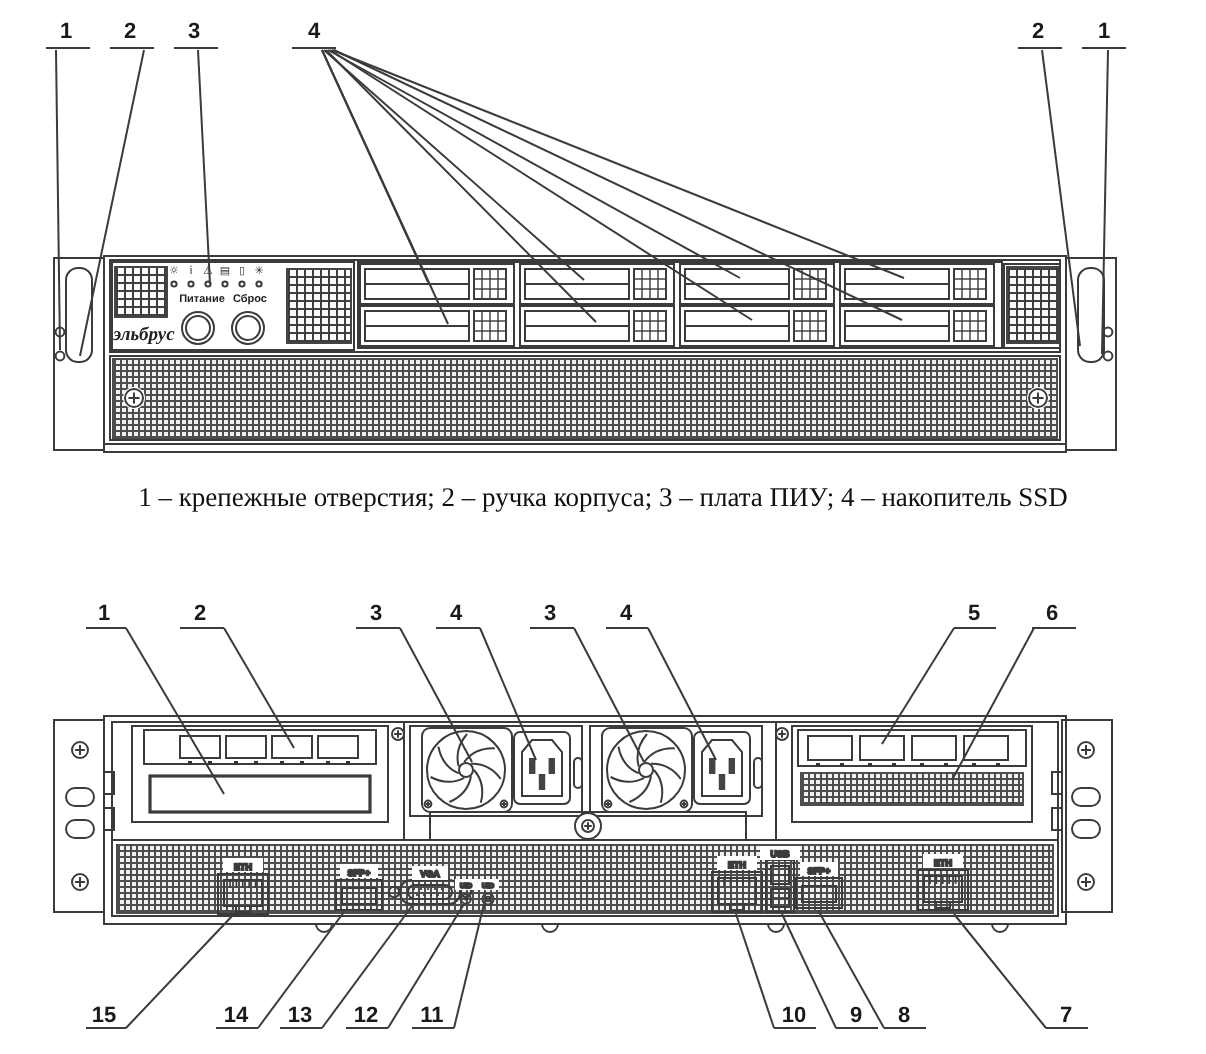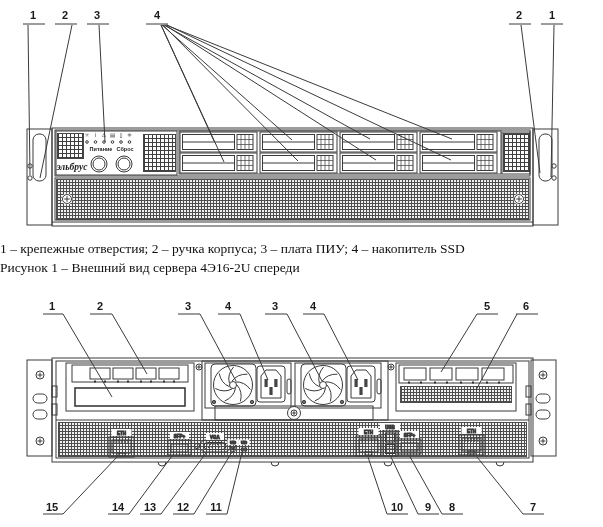--- a/index.html
+++ b/index.html
@@ -6,21 +6,21 @@
   .page{position:relative;width:603px;height:527px;background:#fff;overflow:hidden;
         font-family:"Liberation Sans",sans-serif;}
   .page svg{position:absolute;left:0;top:0;z-index:2;}
   .mesh,.grid{position:absolute;z-index:1;box-sizing:border-box;}
   .mesh{background-color:#f1f1f1;border:1px solid #4d4d4d;
     background-image:repeating-linear-gradient(0deg,#4d4d4d 0,#4d4d4d 1px,transparent 1px,transparent 3px),
                      repeating-linear-gradient(90deg,#4d4d4d 0,#4d4d4d 1px,transparent 1px,transparent 3px);}
   .grid{background-color:#fcfcfc;border:1px solid #454545;
     background-image:repeating-linear-gradient(0deg,#3f3f3f 0,#3f3f3f 1px,transparent 1px,transparent 4px),
                      repeating-linear-gradient(90deg,#3f3f3f 0,#3f3f3f 1px,transparent 1px,transparent 4px);}
-  .caption{position:absolute;left:0;width:603px;z-index:3;
+  .caption{position:absolute;left:0;width:603px;text-align:center;z-index:3;
            font-family:"Liberation Serif",serif;font-size:13.5px;color:#101010;white-space:nowrap;}
   .cn{font:bold 11px "Liberation Sans",sans-serif;fill:#1a1a1a;}
   .pl{font:bold 5.5px "Liberation Sans",sans-serif;fill:#222;}
   .brand{font:italic 700 9.5px "Liberation Serif",serif;fill:#222;}
   .tl{font:bold 4.5px "Liberation Sans",sans-serif;fill:#222;}
   .tl2{font:bold 3.5px "Liberation Sans",sans-serif;fill:#222;}
   .ic{font:5.5px "DejaVu Sans",sans-serif;fill:#333;}
 </style>
 </head>
 <body>
@@ -476,14 +476,13 @@
           <text x="95.5" y="137" text-anchor="middle" class="ic">i</text>
           <text x="104" y="137" text-anchor="middle" class="ic">⚠</text>
           <text x="112.5" y="137" text-anchor="middle" class="ic">▤</text>
           <text x="121" y="137" text-anchor="middle" class="ic">▯</text>
           <text x="129.5" y="137" text-anchor="middle" class="ic">✳</text>
         </g>
     </g>
   </svg>
 
   <div class="caption" style="top:241px">1 – крепежные отверстия; 2 – ручка корпуса; 3 – плата ПИУ; 4 – накопитель SSD</div>
-  <div class="caption" style="top:260px">Рисунок 1 – Внешний вид сервера 4Э16-2U спереди</div>
 </div>
 
 </body></html>

